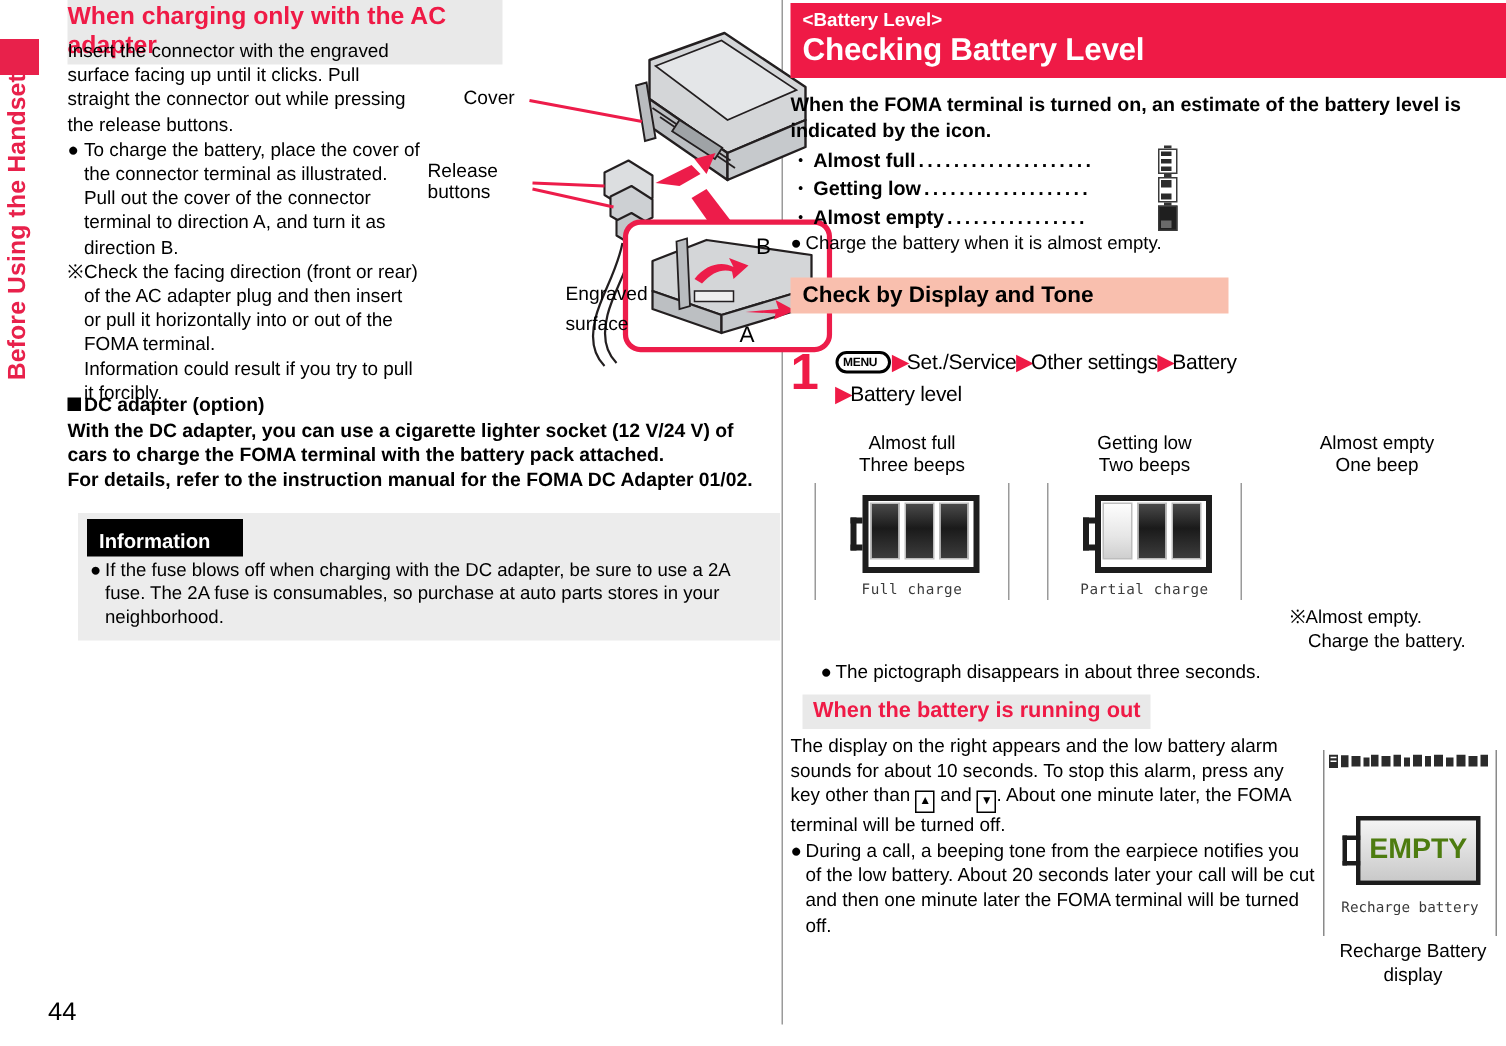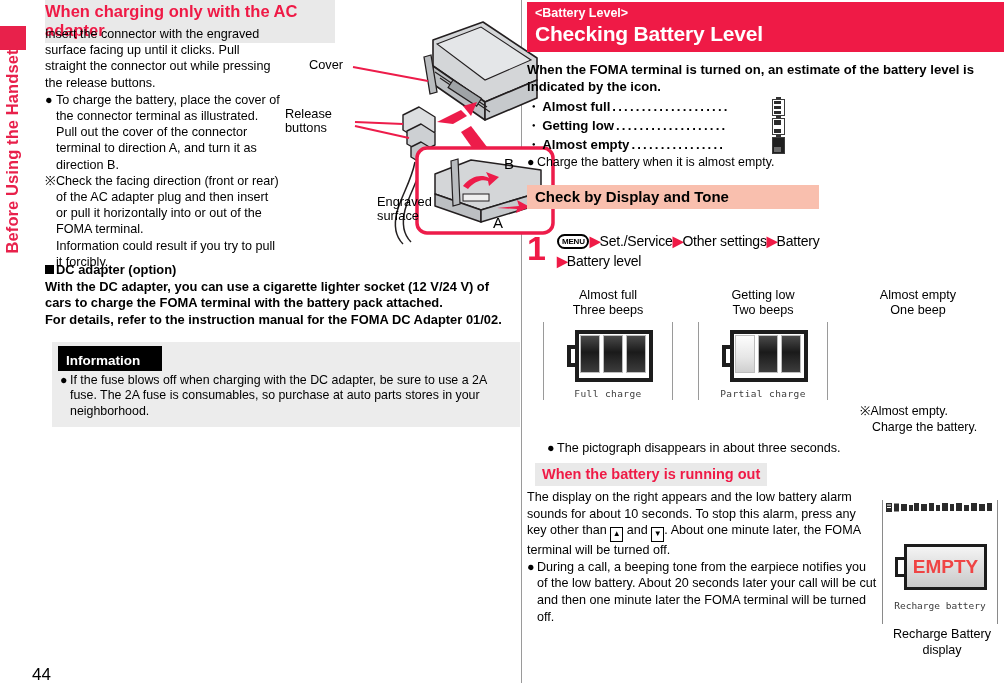--- a/index.html
+++ b/index.html
@@ -85,21 +85,21 @@
   .batt-mini .cap{position:absolute;left:4px;top:0;width:5px;height:2px;background:#333;}
   .batt-mini .shell{position:absolute;left:0;top:2px;width:13px;height:17px;border:1.6px solid #3a3a3a;box-sizing:border-box;background:#fff;}
   .batt-mini .seg{position:absolute;left:1.6px;width:7.8px;height:3.3px;background:#2b2b2b;}
 
   #tone-head{position:absolute;left:2px;top:185px;}
   #tone-intro{position:absolute;left:2px;top:212px;width:470px;font-size:12.9px;font-weight:bold;line-height:16px;}
   #step1{position:absolute;left:2px;top:231px;width:470px;}
   #stepnum{position:absolute;left:2px;top:231px;font-size:34px;font-weight:bold;color:#ef1a46;line-height:34px;font-family:"Liberation Sans",sans-serif;}
   .menukey{
     display:inline-block;border:2px solid #000;border-radius:9px;
-    font-size:8px;font-weight:bold;padding:1px 2px 1px 3px;line-height:9px;
+    font-size:8px;font-weight:bold;padding:1px 7px 1px 3px;line-height:9px;
     vertical-align:2px;margin-right:1px;letter-spacing:-0.2px;
   }
   .arr{color:#ef1a46;font-size:14px;font-weight:bold;vertical-align:0px;letter-spacing:-1px;}
   .stxt{font-size:14px;font-weight:normal;letter-spacing:-0.2px;}
 
   
   #batt-row{position:absolute;left:8px;top:288px;width:470px;height:130px;}
   .bcell{position:absolute;top:0;width:150px;text-align:center;}
   .bcap{font-size:12.6px;line-height:15px;}
   .bframe{position:relative;width:130px;height:90px;margin:4px auto 0 auto;}
@@ -120,21 +120,21 @@
     display:inline-block;border:1.4px solid #000;width:11px;height:13px;
     line-height:12px;text-align:center;font-size:8px;vertical-align:-2px;
   }
   
   #phone-mock{position:absolute;left:357px;top:500px;width:120px;}
   #screen{width:114px;height:124px;border-left:1px solid #8a8a8a;border-right:1px solid #8a8a8a;background:#fff;position:relative;}
   #statusbar{position:absolute;left:3px;top:3px;width:108px;height:9px;}
   #emptybatt{position:absolute;left:12px;top:44px;width:92px;height:46px;}
   #emptybatt .ebody{position:absolute;left:9px;top:0;width:83px;height:46px;border:3px solid #1c1c1c;box-sizing:border-box;background:linear-gradient(180deg,#f4f4f4,#c9c9c9);}
   #emptybatt .enub{position:absolute;left:0;top:13px;width:12px;height:20px;border:3px solid #1c1c1c;border-right:none;box-sizing:border-box;background:#fff;}
-  #emptybatt .etxt{position:absolute;left:9px;top:0;width:83px;height:35px;line-height:46px;text-align:center;font-size:19px;font-weight:bold;color:#ef4444;letter-spacing:0px;}
+  #emptybatt .etxt{position:absolute;left:9px;top:0;width:83px;height:35px;line-height:46px;text-align:center;font-size:19px;font-weight:bold;color:#4d7c0f;letter-spacing:0px;}
   #rech-mono{position:absolute;left:0;top:100px;width:114px;text-align:center;font-family:"DejaVu Sans Mono", monospace;font-size:9.5px;color:#3a3a3a;}
   #rech-cap{width:120px;text-align:center;font-size:12.6px;line-height:15.5px;margin-top:3px;}
 </style>
 </head>
 <body>
 
 <div id="sidebar">
   <div id="tab-block"></div>
   <div id="tab-label">Before Using the Handset</div>
 </div>
@@ -229,21 +229,21 @@
       <g fill="#ed1c4a" stroke="none">
         <path d="M178,172 C186,162 196,160 204,164 L201,158 L214,163 L204,172 L203,167 C197,165 190,167 183,175 Z"></path>
         <path d="M212,194 L234,192 L232,186 L245,193 L231,199 L232,195 Z"></path>
       </g>
       <text x="219" y="155" font-family="Liberation Sans, sans-serif" font-size="15" fill="#000">B</text>
       <text x="208" y="214" font-family="Liberation Sans, sans-serif" font-size="15" fill="#000">A</text>
     </svg>
     <div class="cal" style="left:24px;top:43px;">Cover</div>
     <div class="cal" style="left:0px;top:92px;">Release</div>
     <div class="cal" style="left:0px;top:106px;">buttons</div>
-    <div class="cal" style="left:92px;top:180px;">Engraved</div>
+    <div class="cal" style="left:92px;top:174px;">Engraved</div>
     <div class="cal" style="left:92px;top:194px;">surface</div>
   </div>
 
   <div id="dc-block">
     <div class="bold-txt">
       <span id="sq"></span><span>DC adapter (option)</span>
     </div>
     <p class="p bold-txt">With the DC adapter, you can use a cigarette lighter socket (12 V/24 V) of cars to charge the FOMA terminal with the battery pack attached.</p>
     <p class="p bold-txt">For details, refer to the instruction manual for the FOMA DC Adapter 01/02.</p>
   </div>

